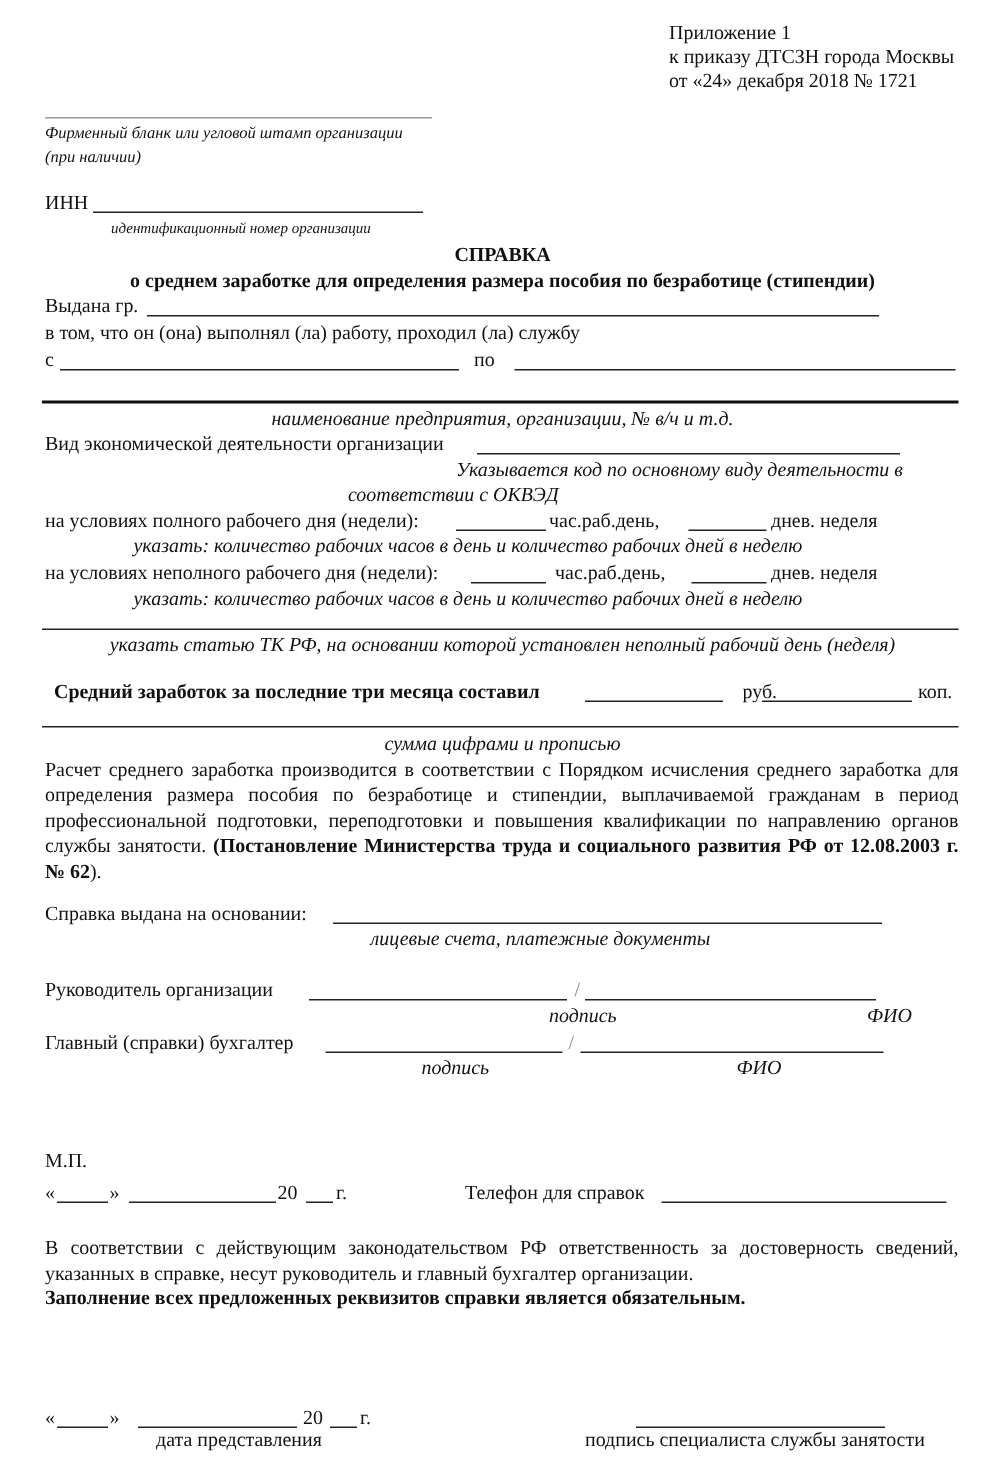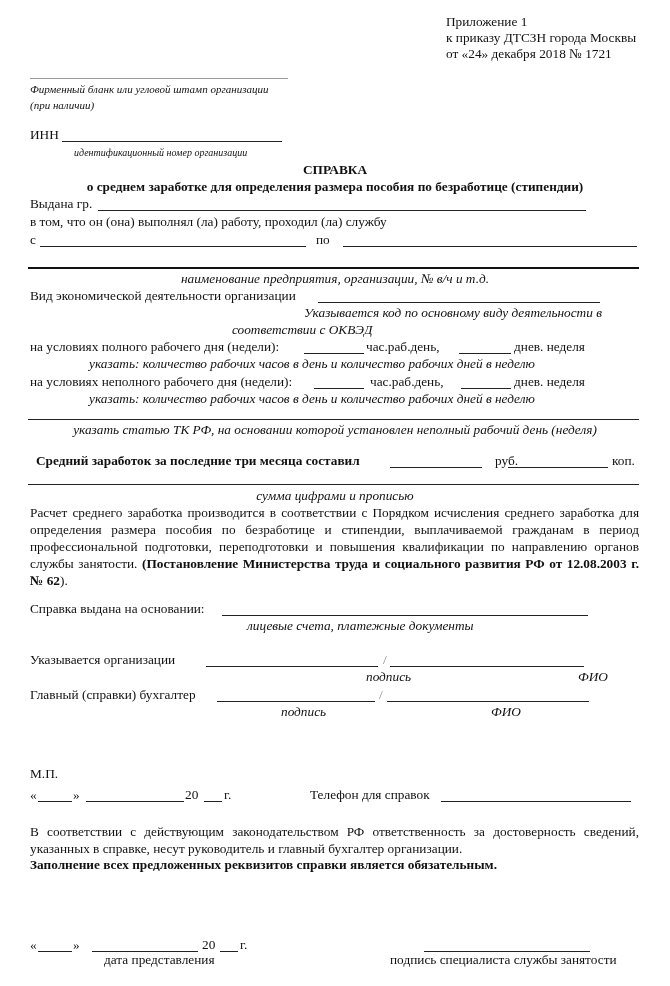--- a/index.html
+++ b/index.html
@@ -74,21 +74,21 @@
 
 <div class="line" style="left:28px;top:484px;width:611px;"></div>
 <div class="abs it center" style="left:0;width:670px;top:488px;">сумма цифрами и прописью</div>
 
 <div class="just" style="top:504px;"><span>Расчет среднего заработка производится в соответствии с Порядком исчисления среднего заработка для определения размера пособия по безработице и стипендии, выплачиваемой гражданам в период профессиональной подготовки, переподготовки и повышения квалификации по направлению органов службы занятости. </span><span class="b">(Постановление Министерства труда и социального развития РФ от 12.08.2003 г. № 62</span><span>).</span></div>
 
 <div class="abs" style="left:30px;top:601px;">Справка выдана на основании:</div>
 <div class="line" style="left:222px;top:615px;width:366px;"></div>
 <div class="abs it" style="left:247px;top:618px;">лицевые счета, платежные документы</div>
 
-<div class="abs" style="left:30px;top:652px;">Указывается организации</div>
+<div class="abs" style="left:30px;top:652px;">Руководитель организации</div>
 <div class="line" style="left:206px;top:666px;width:172px;"></div>
 <div class="abs" style="left:383px;top:652px;color:#888;">/</div>
 <div class="line" style="left:390px;top:666px;width:194px;"></div>
 <div class="abs it" style="left:366px;top:669px;">подпись</div>
 <div class="abs it" style="left:578px;top:669px;">ФИО</div>
 
 <div class="abs" style="left:30px;top:687px;">Главный (справки) бухгалтер</div>
 <div class="line" style="left:217px;top:701px;width:158px;"></div>
 <div class="abs" style="left:379px;top:687px;color:#888;">/</div>
 <div class="line" style="left:387px;top:701px;width:202px;"></div>

